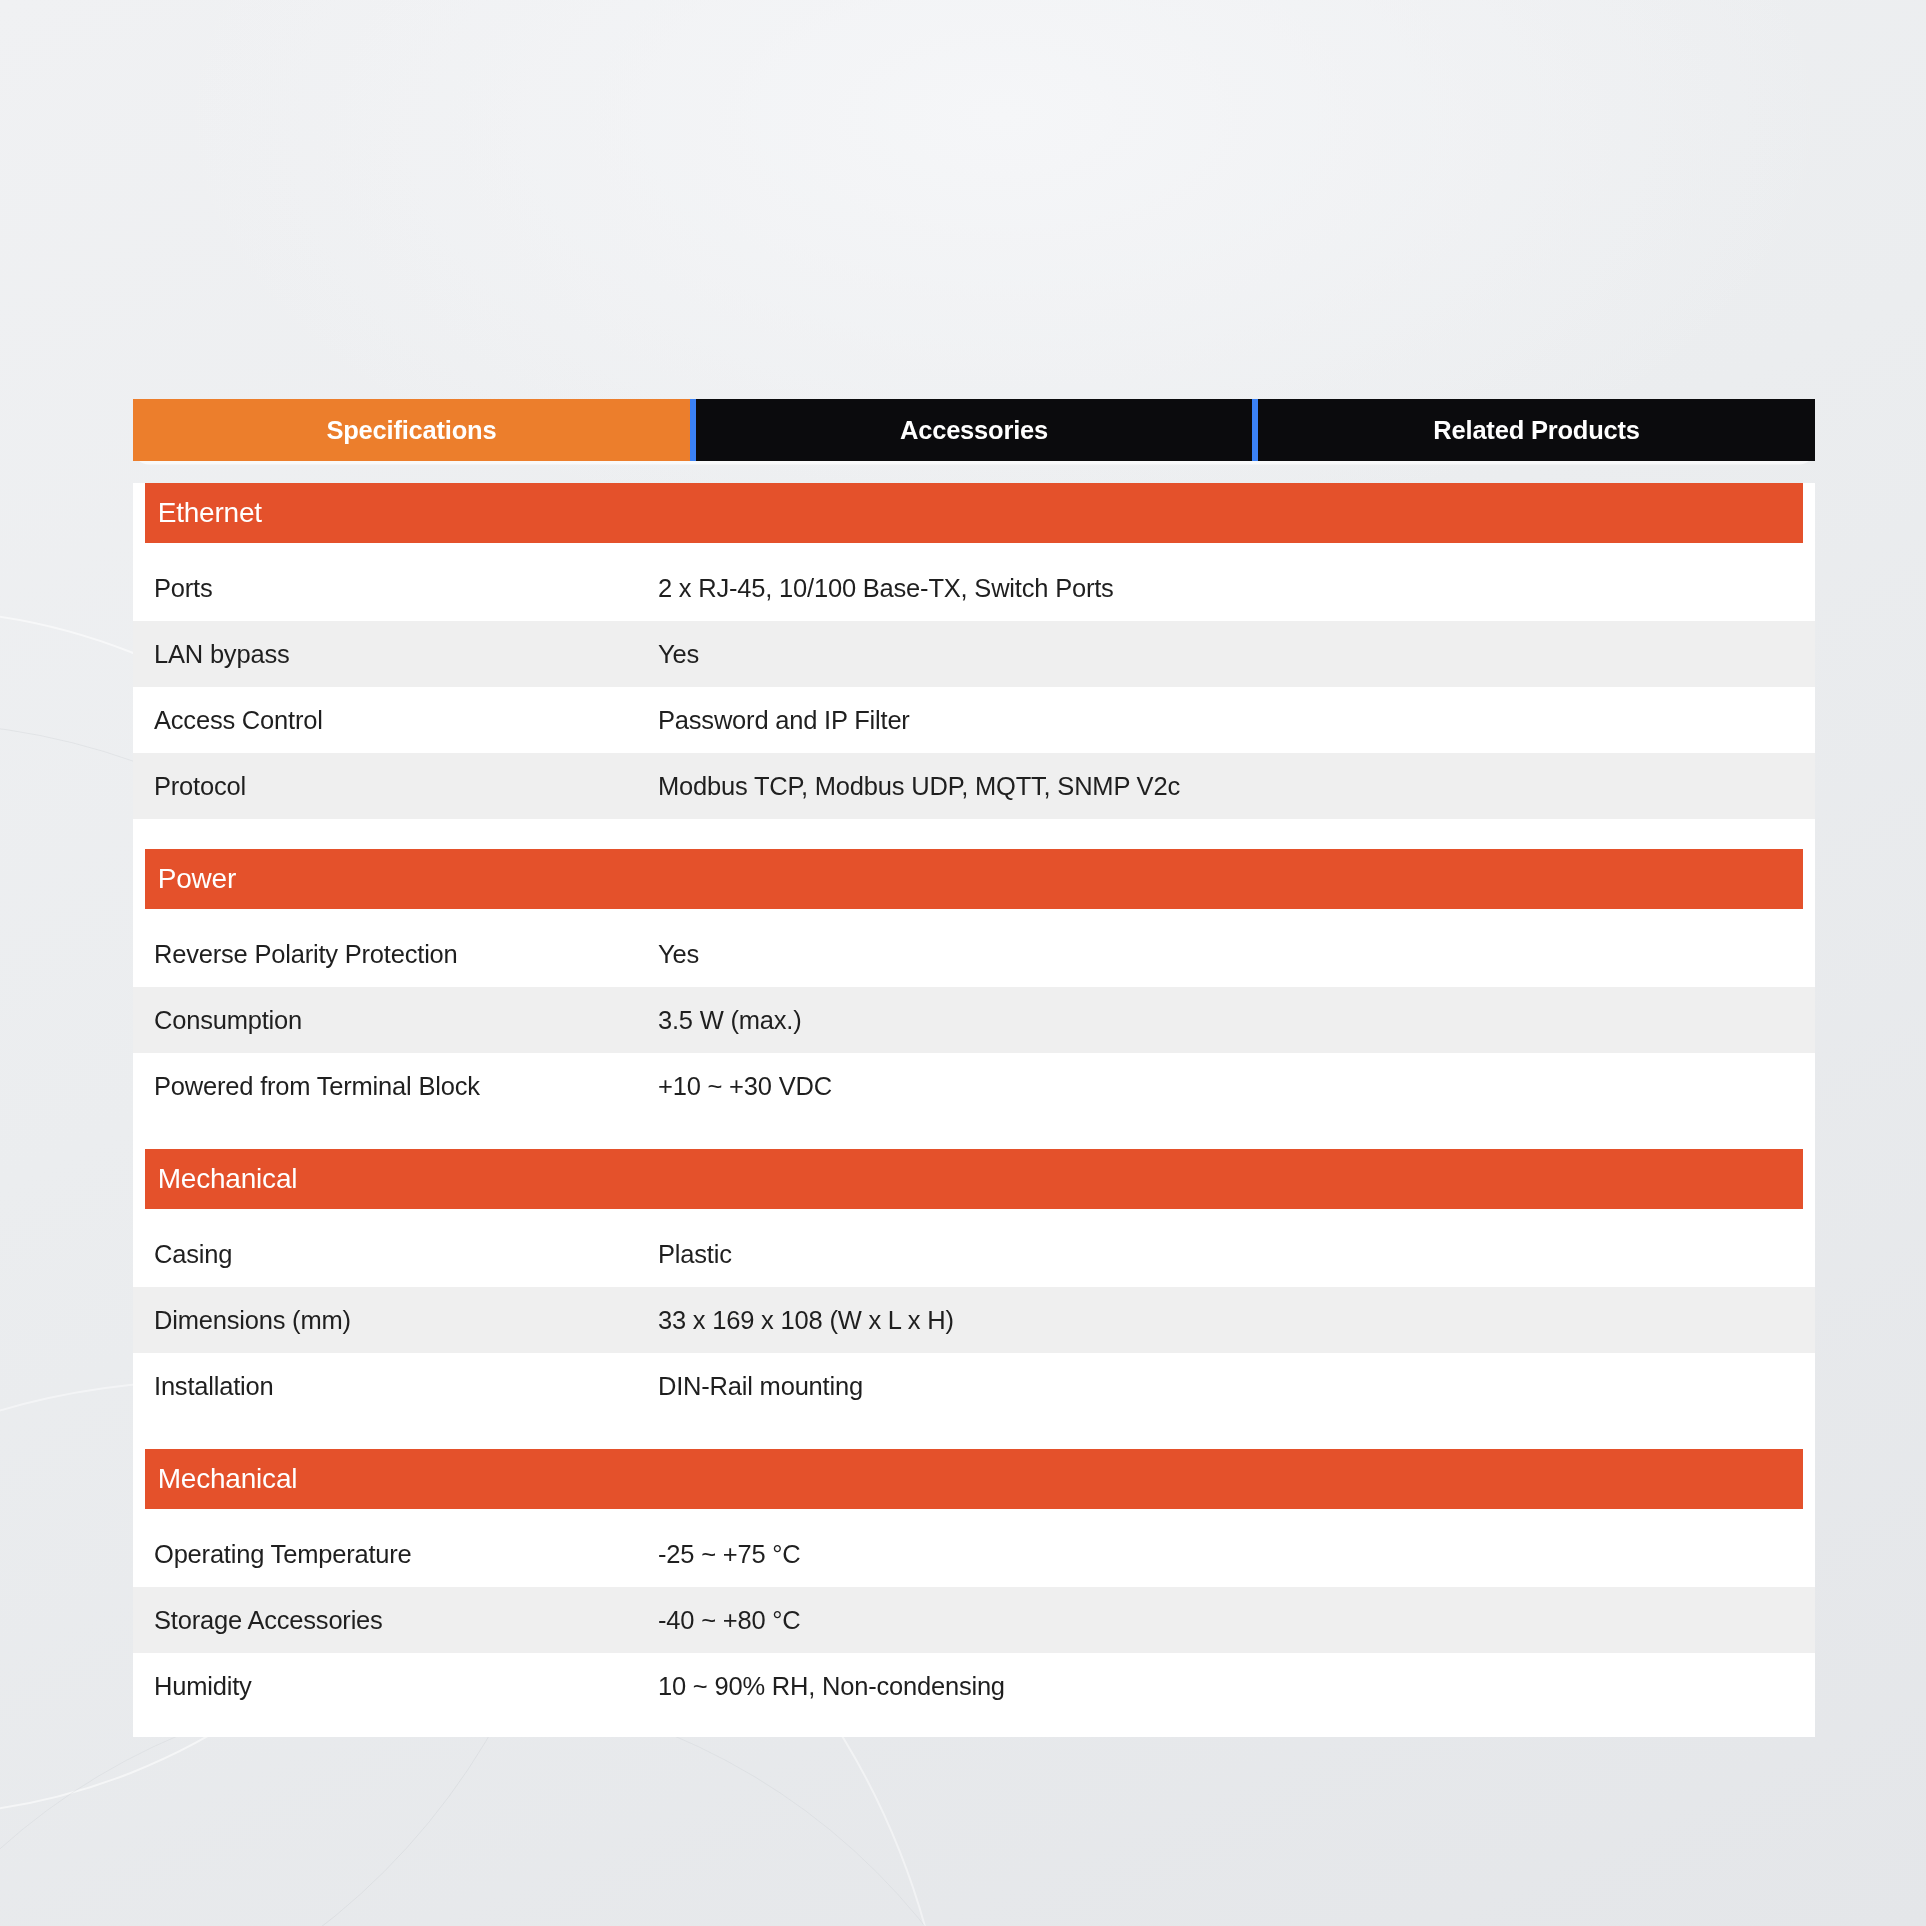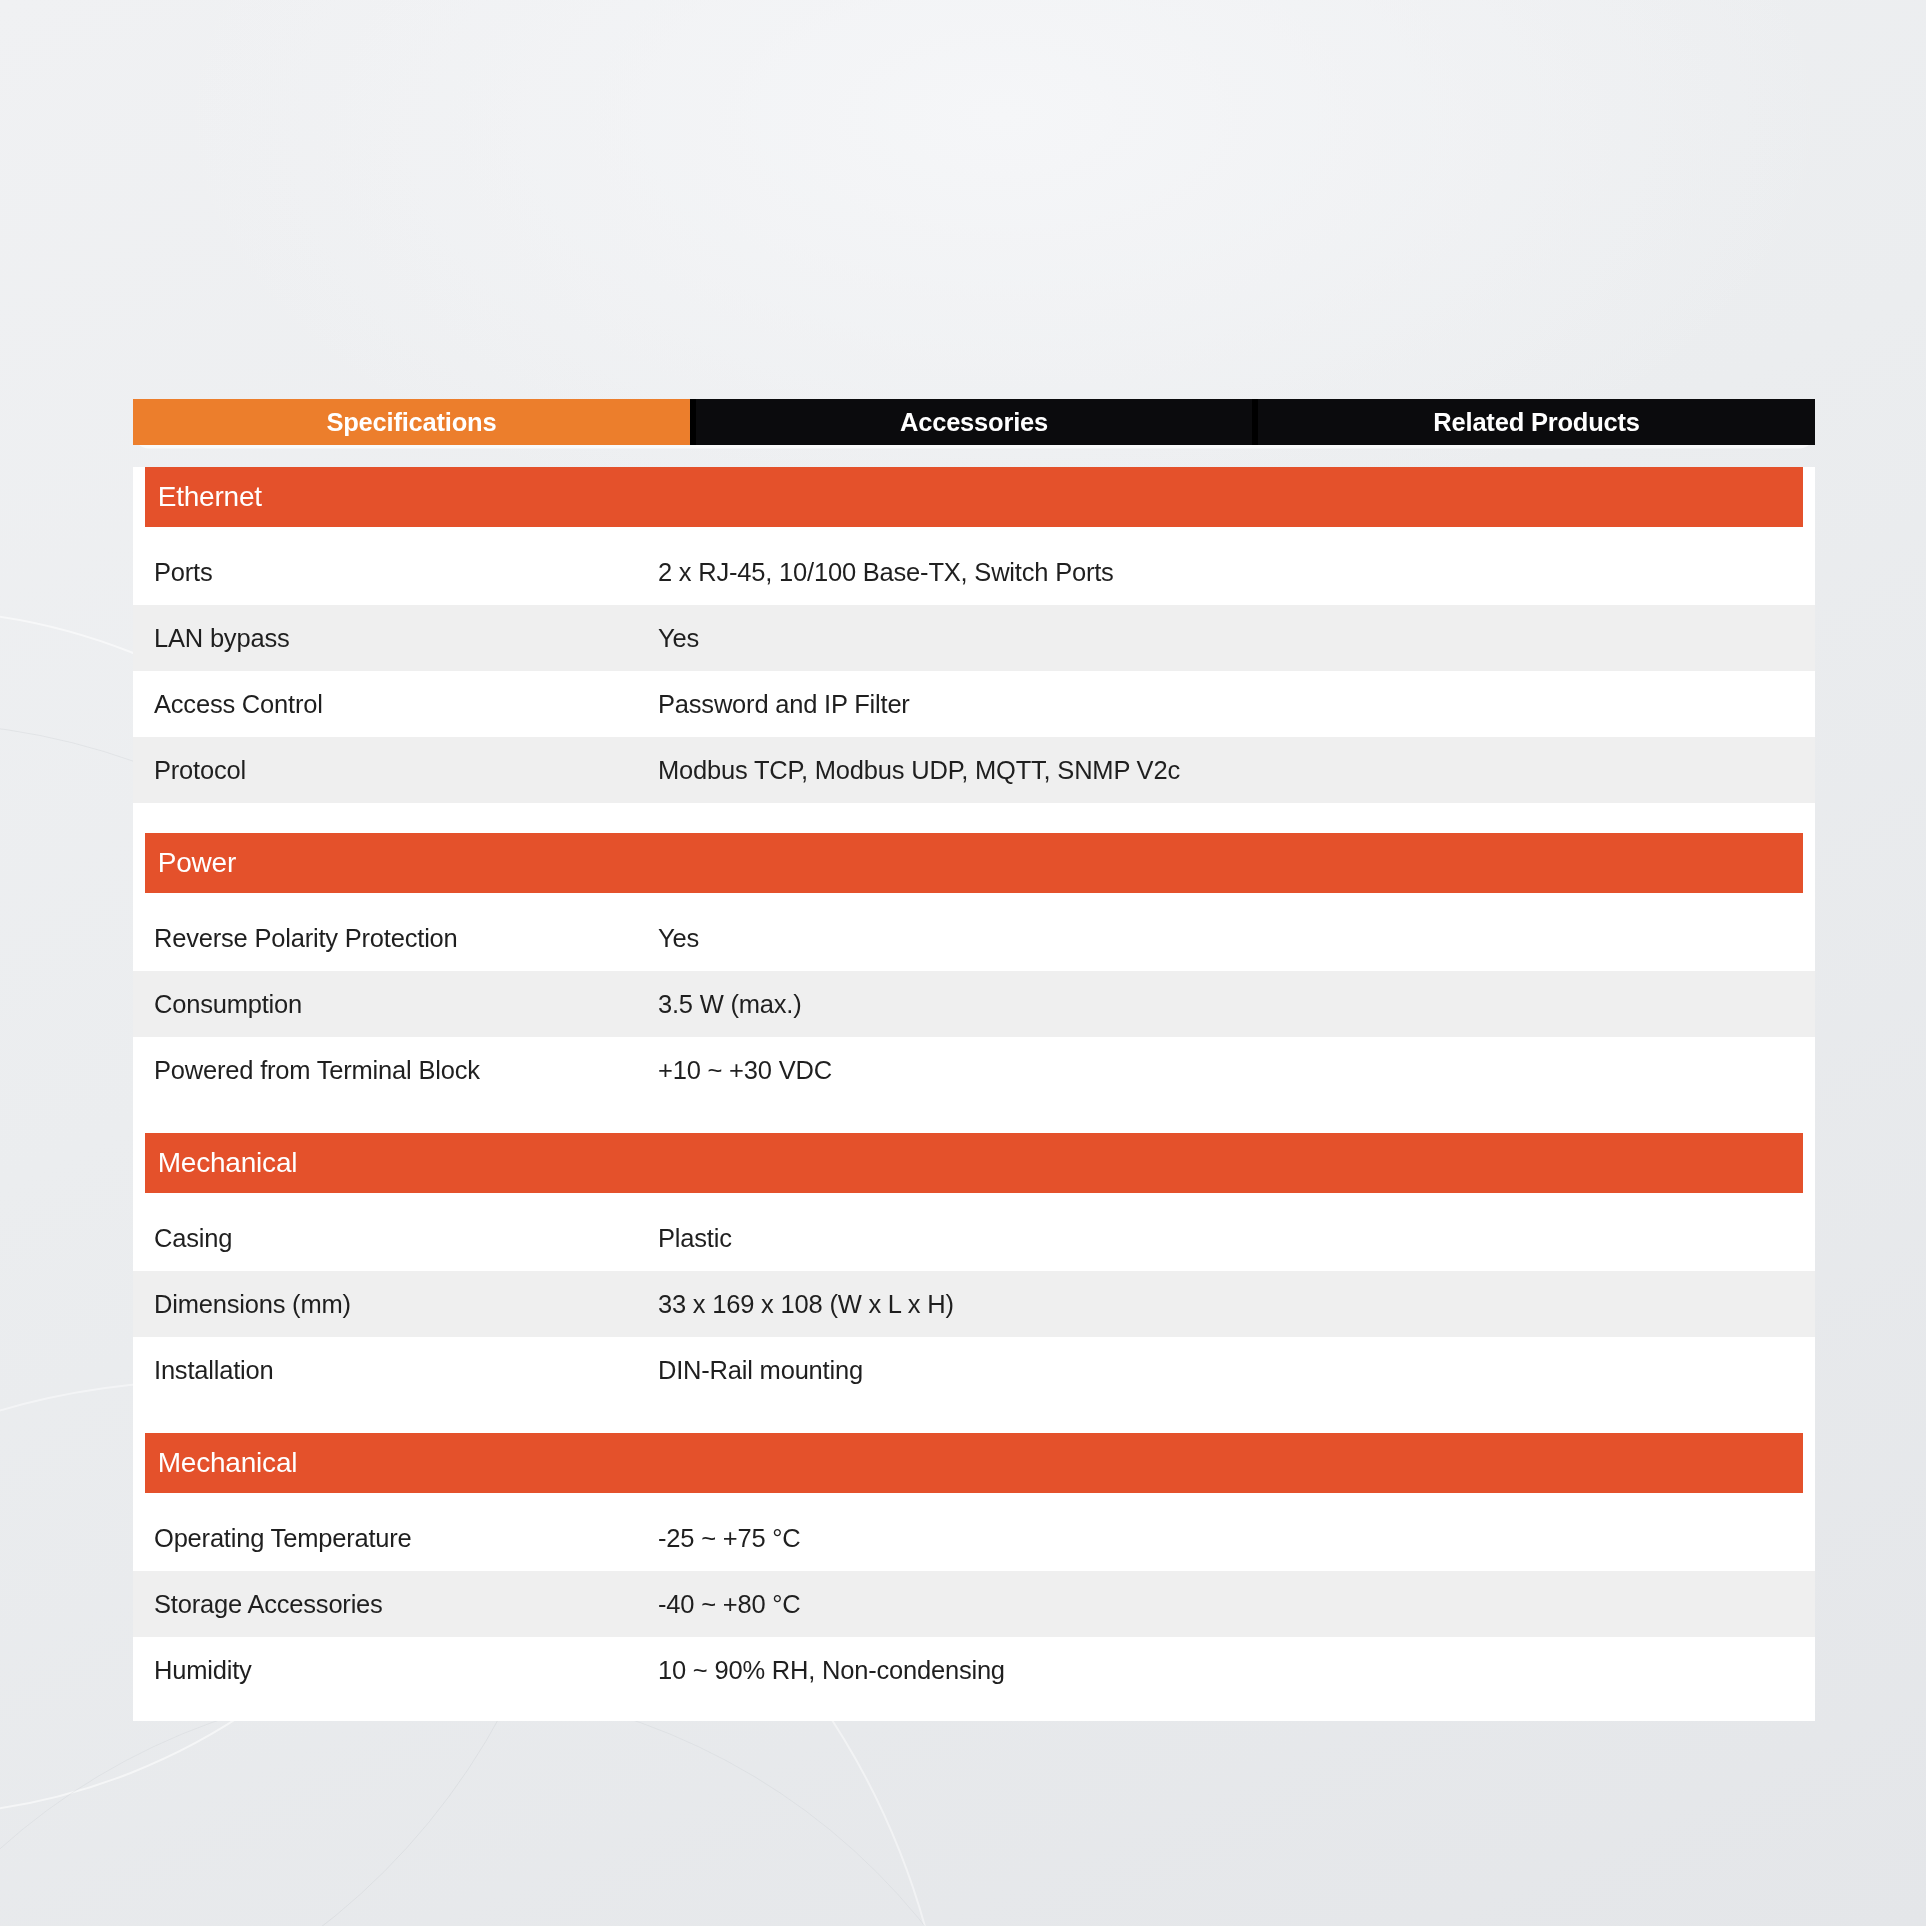--- a/index.html
+++ b/index.html
@@ -17,22 +17,22 @@
   .swirl.s1 { left: -694px;  top: 609px;  width: 1203px; height: 1203px; border: 2.1px solid rgba(255,255,255,0.55); }
   .swirl.s2 { left: -765px; top: 722px; width: 1345px; height: 1345px; border: 1.4px solid rgba(170,175,182,0.18); }
   .swirl.s3 { left: -538px;  top: 1380px; width: 1487px; height: 1487px; border: 2.1px solid rgba(255,255,255,0.45); }
   .swirl.s4 { left: -212px;  top: 1685px; width: 1274px; height: 1274px; border: 1.4px solid rgba(170,175,182,0.15); }
 
   .content { position: absolute; left: 133px; top: 399px; width: 1682px; }
 
   
   .tab-bar {
     display: flex; gap: 5.7px;
-    height: 46px;
-    background: #000000;
+    height: 62px;
+    background: #3b82f6;
     box-shadow: 0 3.5px 0 rgba(255,255,255,0.65);
     border-radius: 16px;
   }
   .tab {
     flex: 1 1 0;
     display: flex; align-items: center; justify-content: center;
     border: none; padding: 0; margin: 0;
     background: #0b0b0d;
     color: #ffffff;
     font-family: inherit;

